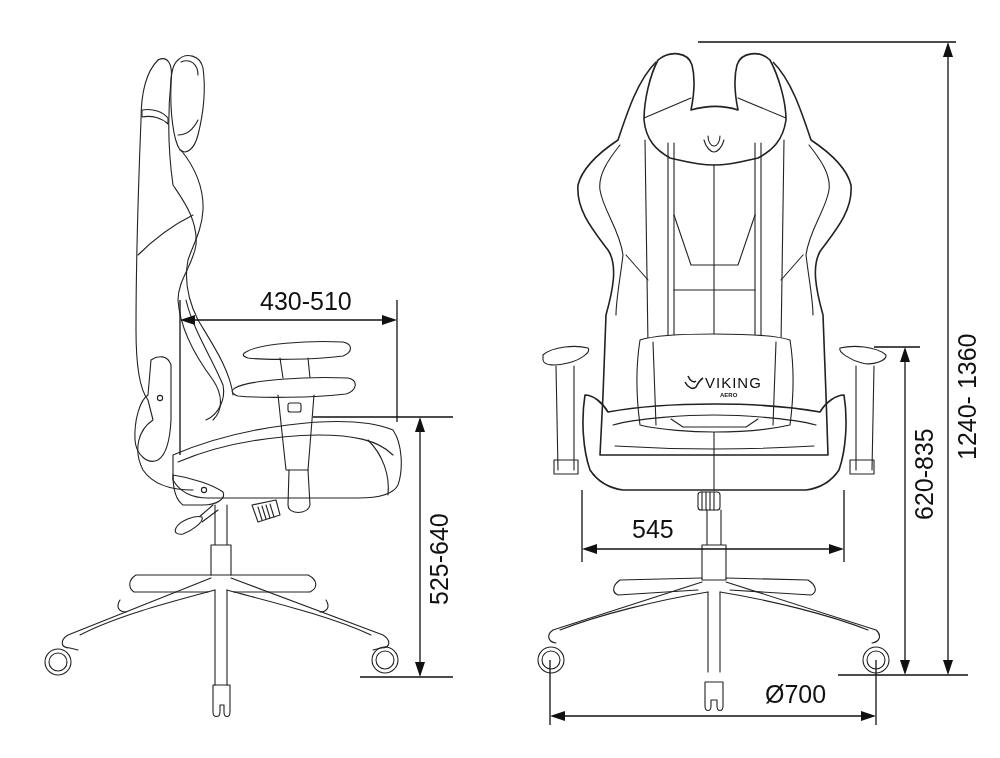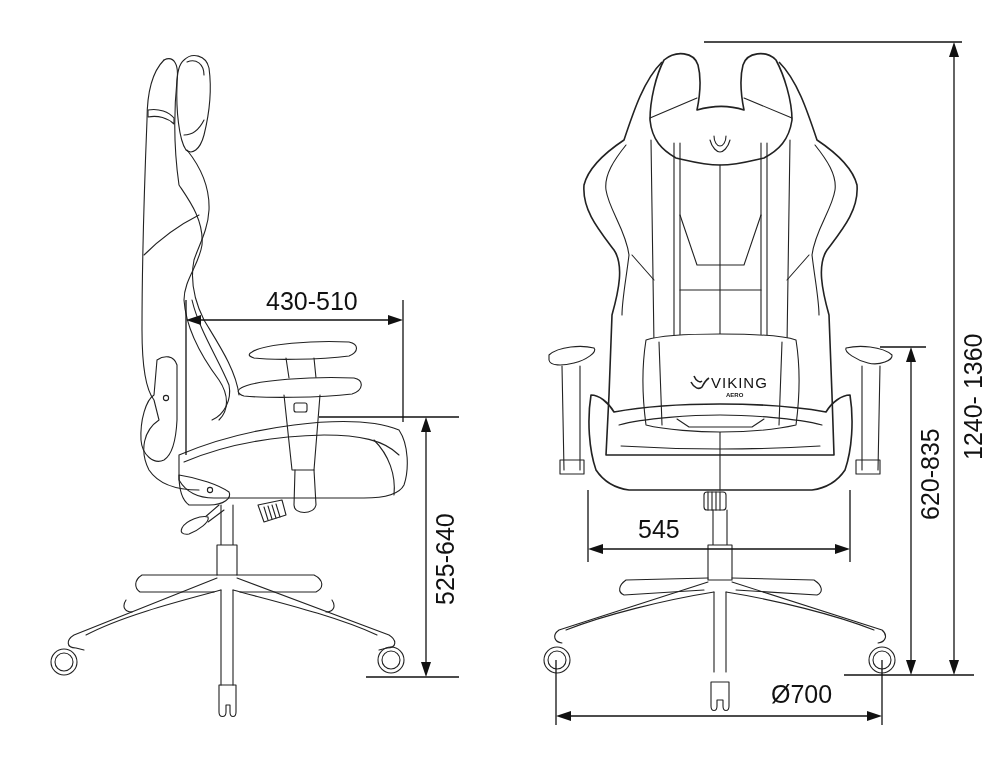--- a/index.html
+++ b/index.html
@@ -1,17 +1,17 @@
 <!DOCTYPE html>
 <html><head>
   <meta charset="utf-8">
   <style>
     html, body { margin: 0; padding: 0; background: #ffffff; }
     body { width: 1000px; height: 758px; position: relative; overflow: hidden; }
-    #canvas { position: absolute; left: 14px; top: 0; width: 824px; height: 758px; }
+    #canvas { position: absolute; left: 8px; top: 0; width: 824px; height: 758px; }
     svg text { font-family: "Liberation Sans", sans-serif; fill: #111; }
     .dim-text { font-size: 25px; }
     .logo-text { font-size: 15px; letter-spacing: 1px; }
     .logo-sub { font-size: 6px; font-weight: bold; }
     .ln { fill: none; stroke: #222; stroke-width: 1.1; stroke-linejoin: round; stroke-linecap: round; }
     .ln2 { fill: none; stroke: #222; stroke-width: 1.6; stroke-linejoin: round; }
     .fillw { fill: #fff; stroke: #222; stroke-width: 1.1; stroke-linejoin: round; }
     .dim { stroke: #111; stroke-width: 1.3; fill: none; }
     .arrow { fill: #111; stroke: none; }
   </style>

